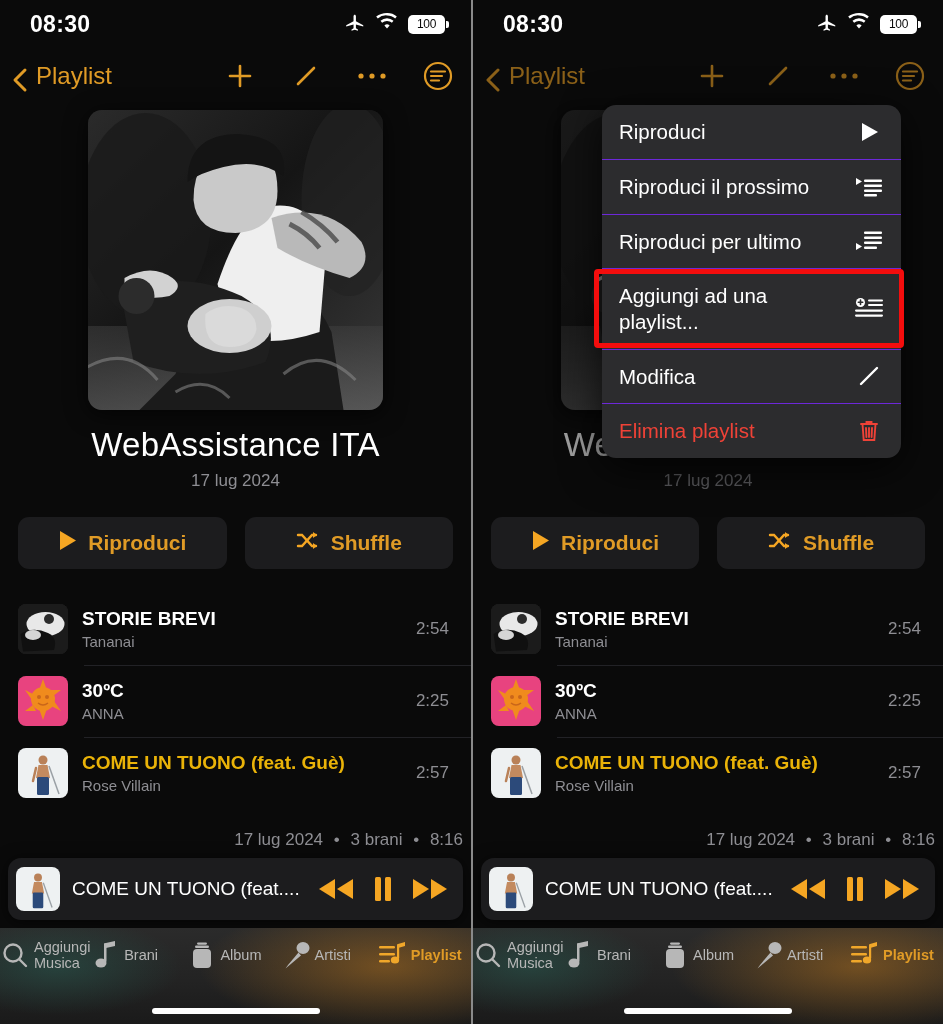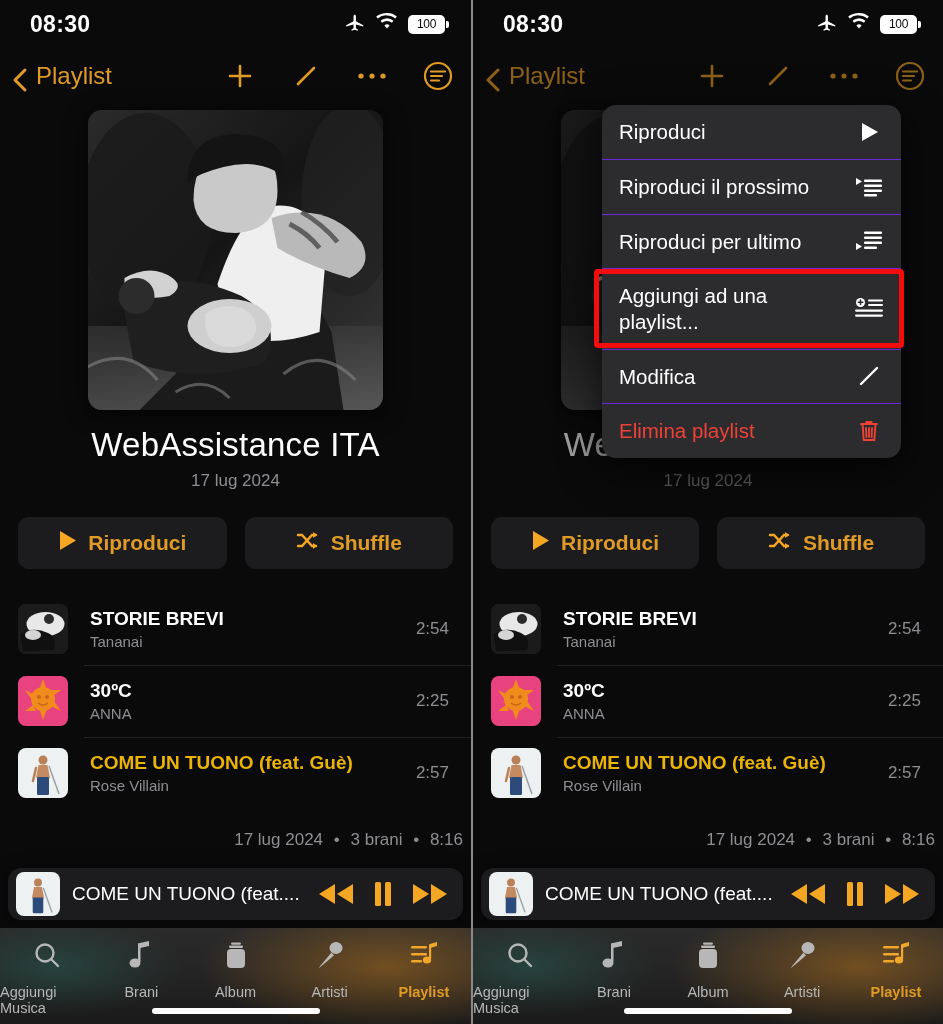--- a/index.html
+++ b/index.html
@@ -67,21 +67,21 @@
   .actions { margin-top: 26px; display: flex; gap: 18px; padding: 0 18px; width: 100%; }
   .act-btn {
     flex: 1; height: 52px; border-radius: 11px; background: #1c1c1e;
     display: flex; align-items: center; justify-content: center; gap: 11px;
     color: #e09b26; font-size: 21px; font-weight: 700; cursor: pointer;
   }
 
   
   .songlist { margin-top: 24px; }
   .song-row {
-    display: flex; align-items: center; gap: 22px;
+    display: flex; align-items: center; gap: 14px;
     padding: 11px 22px 11px 18px; position: relative; cursor: pointer;
   }
   .song-row + .song-row::before,
   .song-row:first-child::before {
     content: ""; position: absolute; left: 84px; right: 0; top: 0; height: 1px;
     background: #222226;
   }
   .song-row:first-child::before { display: none; }
   .thumb { width: 50px; height: 50px; border-radius: 8px; overflow: hidden; flex: 0 0 50px; background:#222; }
   .thumb svg { display:block; width:100%; height:100%; }
@@ -92,40 +92,40 @@
   .song-dur { color: #8e8e93; font-size: 17px; flex: 0 0 auto; }
   .list-footer {
     margin-top: 21px; text-align: right; padding-right: 8px;
     color: #8e8e93; font-size: 17px;
   }
   .list-footer .dot { padding: 0 6px; }
 
   
   .miniplayer {
     position: absolute; left: 8px; right: 8px; bottom: 104px;
-    height: 52px; border-radius: 13px; background: #1c1c1e;
+    height: 62px; border-radius: 13px; background: #1c1c1e;
     display: flex; align-items: center; padding: 0 14px 0 8px; gap: 12px;
     box-shadow: 0 2px 16px rgba(0,0,0,.6);
   }
   .mp-thumb { width: 44px; height: 44px; border-radius: 8px; overflow: hidden; flex: 0 0 44px; }
   .mp-thumb svg { display:block; width:100%; height:100%; }
   .mp-title { color: #fff; font-size: 19px; flex: 1; white-space: nowrap; overflow: hidden; }
   .mp-controls { display: flex; align-items: center; gap: 18px; }
   .mp-btn { cursor: pointer; display: flex; align-items: center; }
 
   
   .tabbar {
     position: absolute; left: 0; right: 0; bottom: 0; height: 96px;
     display: flex; align-items: flex-start; padding-top: 10px;
     background:
       radial-gradient(ellipse 180px 70px at 12% 40%, rgba(40,90,80,.55), transparent 70%),
       radial-gradient(ellipse 260px 90px at 82% 40%, rgba(190,120,30,.50), transparent 72%),
       linear-gradient(180deg, #2b2b2b 0%, #232323 55%, #1a1a1a 100%);
   }
-  .tab { flex: 1; display: flex; flex-direction: column; align-items: center; gap: 12px; cursor: pointer; }
+  .tab { flex: 1; display: flex; flex-direction: row; align-items: center; gap: 4px; cursor: pointer; }
   .tab-ico { height: 34px; display: flex; align-items: center; justify-content: center; }
   .tab-label { font-size: 14.5px; color: #b7b7b7; }
   .tab.active .tab-label { color: #e09b26; font-weight: 700; }
   .home-ind {
     position: absolute; bottom: 10px; left: 50%; transform: translateX(-50%);
     width: 168px; height: 6px; border-radius: 3px; background: #fff;
   }
 
   
   .dimmed { filter: brightness(.62); }

